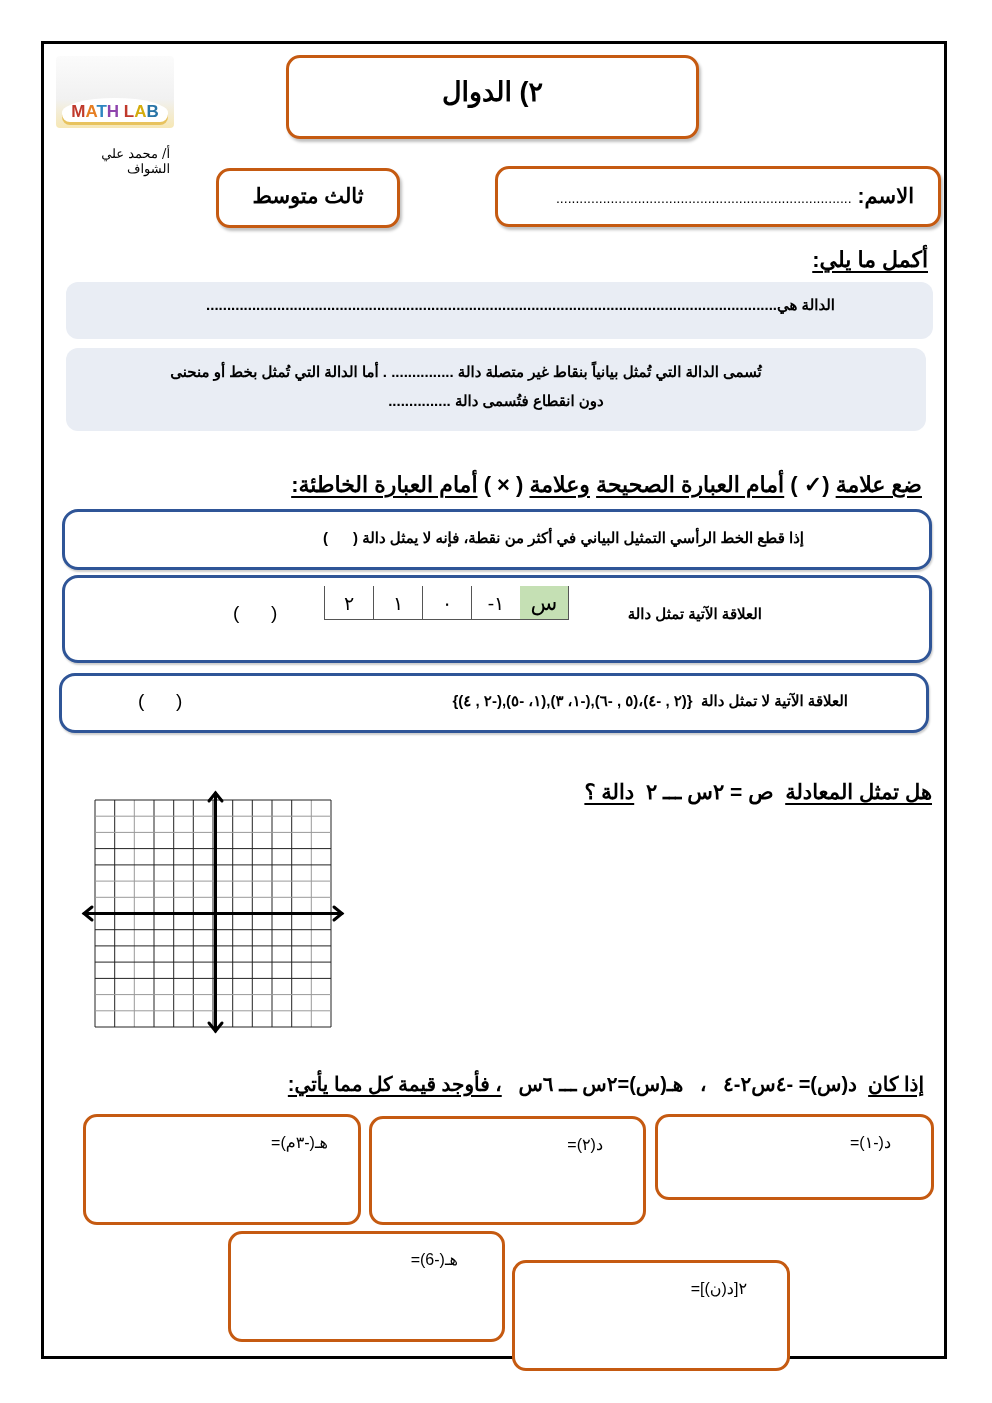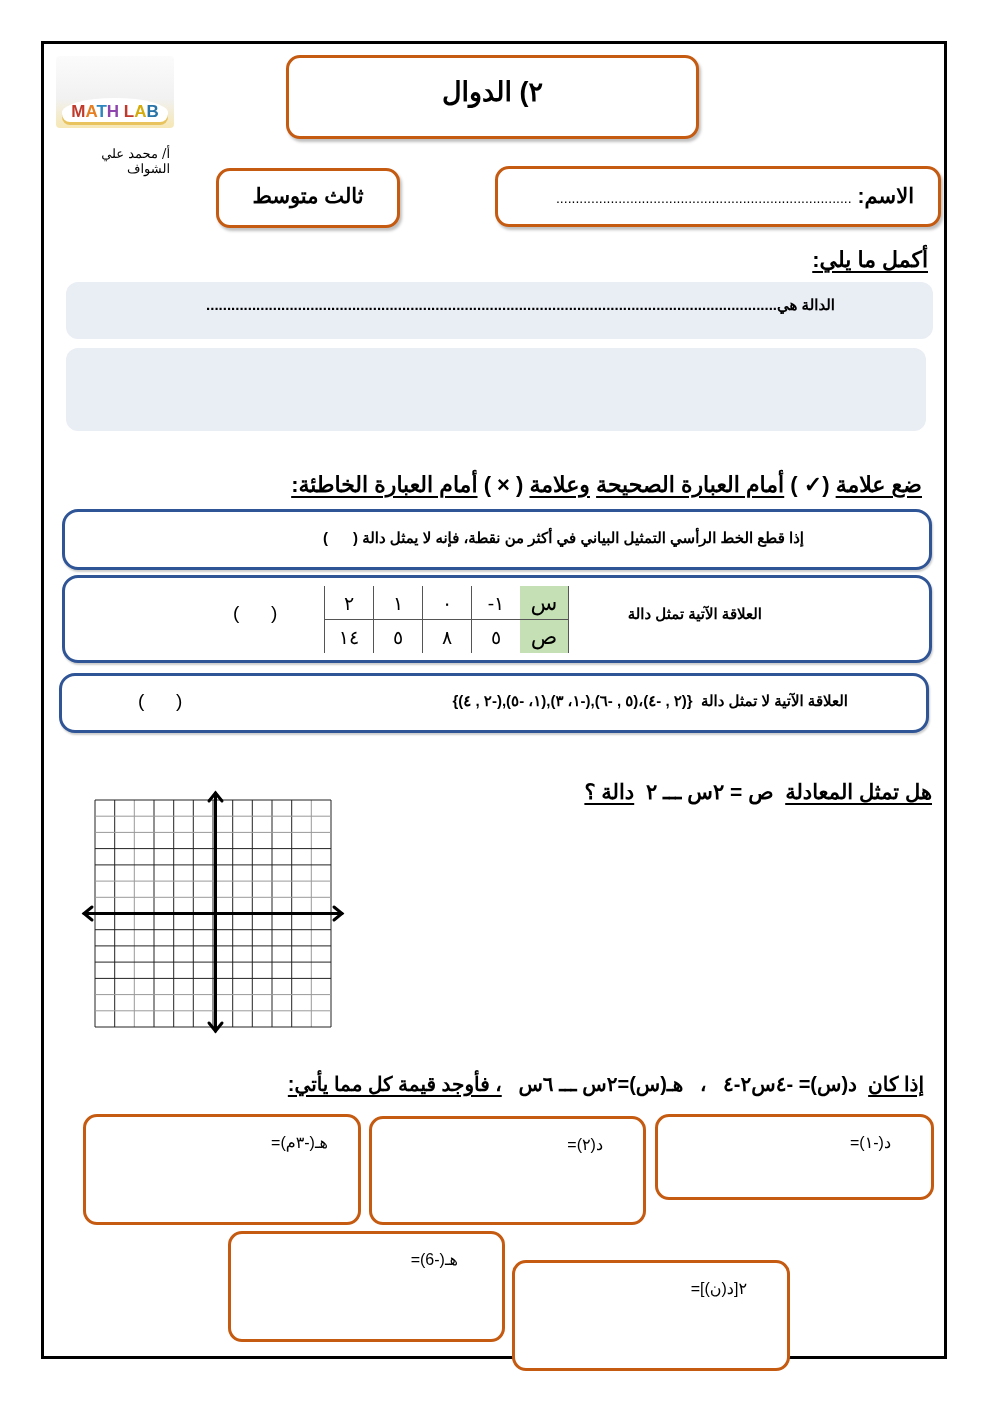--- a/index.html
+++ b/index.html
@@ -75,20 +75,22 @@
   </div>
 </div>
 
 <div class="abs rtl h-section u" style="right:64px; top:247px;">أكمل ما يلي:</div>
 
 <div class="grey-box" style="left:66px; top:282px; width:860px; height:57px;padding-left:7px;">
   <div class="abs rtl p-text" style="right:98px; top:14px; width:700px; white-space:nowrap; overflow:hidden;">الدالة هي.........................................................................................................................................</div>
 </div>
 
 <div class="grey-box" style="left:66px; top:348px; width:860px; height:83px;">
+  <div class="abs p-text" style="left:0; right:60px; top:15px; text-align:center; direction:rtl;">تُسمى الدالة التي تُمثل بيانياً بنقاط غير متصلة دالة ............... . أما الدالة التي تُمثل بخط أو منحنى</div>
+  <div class="abs p-text" style="left:0; right:0; top:44px; text-align:center; direction:rtl;">دون انقطاع فتُسمى دالة ...............</div>
 </div>
 
 <div class="abs rtl h-section" style="right:70px; top:472px; white-space:nowrap;">
   <span class="u">ضع علامة</span>
   <span>(✓ )</span>
   <span class="u">أمام العبارة الصحيحة</span>
   <span class="u">وعلامة</span>
   <span>( × )</span>
   <span class="u">أمام العبارة الخاطئة:</span>
 </div>
@@ -100,27 +102,20 @@
 <div class="blue-box" style="left:62px; top:575px; width:870px; height:88px;">
   <div class="abs rtl p-text" style="right:167px; top:27px;">العلاقة الآتية تمثل دالة</div>
   <table class="rel abs" style="left:259px; top:8px;">
     <tbody>
         <tr>
       <td>٢</td>
       <td>١</td>
       <td>٠</td>
       <td>-١</td>
       <td class="hdr">س</td>
-    </tr>
-    <tr>
-      <td>١٤</td>
-      <td>٥</td>
-      <td>٨</td>
-      <td>٥</td>
-      <td class="hdr">ص</td>
     </tr>
   </tbody>
     </table>
   <div class="abs p-text" style="left:168px; top:24px; font-size:19px; font-weight:normal; white-space:pre;">(      )</div>
 </div>
 
 <div class="blue-box" style="left:59px; top:673px; width:870px; height:60px;">
   <div class="abs rtl p-text" style="right:78px; top:16px; white-space:nowrap;">
     <span>العلاقة الآتية لا تمثل دالة</span>&nbsp;&nbsp;<span style="direction:rtl; unicode-bidi:isolate;">{(٢ , -٤)،(٥ , -٦),(-١، ٣),(١، -٥),(-٢ , ٤)}</span>
   </div>

